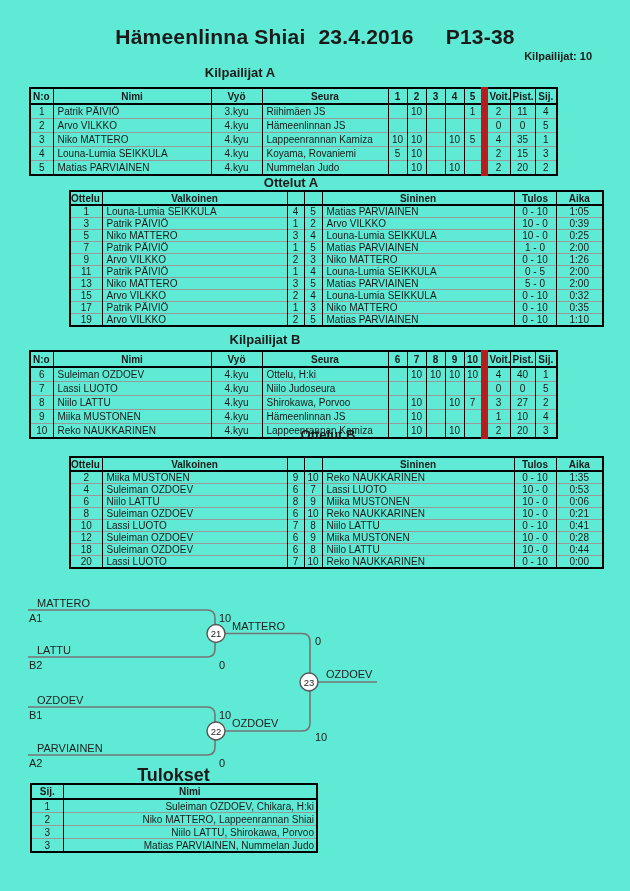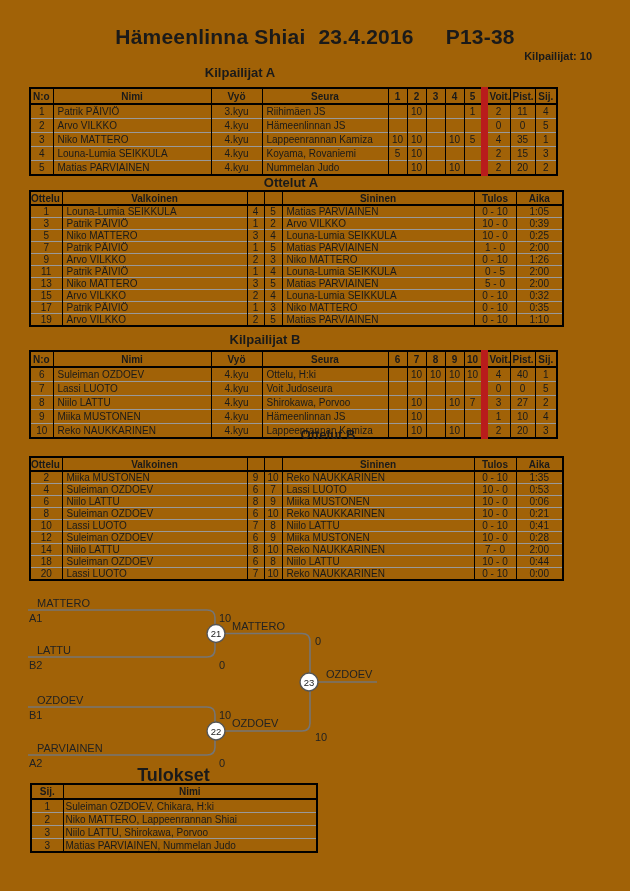--- a/index.html
+++ b/index.html
@@ -1,16 +1,16 @@
 <!DOCTYPE html>
 <html><head>
 <meta charset="utf-8">
 <style>
   html,body{margin:0;padding:0;background:#ffffff;}
-  #page{position:relative;width:630px;height:891px;background:#a16207;
+  #page{position:relative;width:630px;height:891px;background:#5eead4;
         font-family:"Liberation Sans",sans-serif;color:#1a1a1a;overflow:hidden;}
 
   .title{position:absolute;top:25px;left:0;width:100%;display:flex;
          justify-content:center;align-items:baseline;font-weight:bold;font-size:21px;
          letter-spacing:0.2px;white-space:nowrap;}
   .title .t-date{margin-left:13px;}
   .title .t-cat{margin-left:32px;}
   .subtitle{position:absolute;top:50px;right:38px;font-weight:bold;font-size:11px;margin-left:13px;}
 
   .sec{position:absolute;font-weight:bold;font-size:13px;text-align:center;white-space:nowrap;}
@@ -28,30 +28,30 @@
   .grid th + th,.grid td + td{border-left:1px solid #000;}
   .grid tbody tr + tr td{border-top:1px solid #999;}
 
   .tbl-k{width:527px;}
   .tbl-k th{height:14px;}
   .tbl-k td{height:13px;}
   .tbl-k th.c0{text-align:left;}
   .tbl-k td.c1,.tbl-k td.c3{text-align:left;padding-left:4px;}
   .tbl-k th.c9,.tbl-k td.c9{border-left:7px solid #b91c1c;}
 
-  .tbl-o{width:533px;}
+  .tbl-o{width:533px;margin-left:40px;}
   .tbl-o th{height:12px;}
   .tbl-o td{height:11px;}
   .tbl-o th.c0{text-align:left;padding-left:0;}
   .tbl-o td.c1,.tbl-o td.c4{text-align:left;padding-left:4px;}
 
   .tbl-t{width:286px;}
   .tbl-t th{height:13px;}
   .tbl-t td{height:12px;}
-  .tbl-t td.c1{text-align:left;}
+  .tbl-t td.c1{text-align:right;}
 
   #pos-ka{left:29px;top:87px;}
   #pos-oa{left:29px;top:190px;}
   #pos-kb{left:29px;top:350px;}
   #pos-ob{left:29px;top:456px;}
   #pos-tu{left:30px;top:783px;}
 
   #bracket{position:absolute;left:25px;top:592px;width:365px;height:185px;}
   #bracket path{fill:none;stroke:#757575;stroke-width:1.6;}
   #bracket circle{fill:#fff;stroke:#555;stroke-width:1.4;}
@@ -336,21 +336,21 @@
           <td class="c7">10</td>
           <td class="c8">10</td>
           <td class="c9">4</td>
           <td class="c10">40</td>
           <td class="c11">1</td>
         </tr>
         <tr>
           <td class="c0">7</td>
           <td class="c1">Lassi LUOTO</td>
           <td class="c2">4.kyu</td>
-          <td class="c3">Voit Judoseura</td>
+          <td class="c3">Niilo Judoseura</td>
           <td class="c4"></td>
           <td class="c5"></td>
           <td class="c6"></td>
           <td class="c7"></td>
           <td class="c8"></td>
           <td class="c9">0</td>
           <td class="c10">0</td>
           <td class="c11">5</td>
         </tr>
         <tr>
@@ -469,29 +469,20 @@
         <tr>
           <td class="c0">12</td>
           <td class="c1">Suleiman OZDOEV</td>
           <td class="c2">6</td>
           <td class="c3">9</td>
           <td class="c4">Miika MUSTONEN</td>
           <td class="c5">10 - 0</td>
           <td class="c6">0:28</td>
         </tr>
         <tr>
-          <td class="c0">14</td>
-          <td class="c1">Niilo LATTU</td>
-          <td class="c2">8</td>
-          <td class="c3">10</td>
-          <td class="c4">Reko NAUKKARINEN</td>
-          <td class="c5">7 - 0</td>
-          <td class="c6">2:00</td>
-        </tr>
-        <tr>
           <td class="c0">18</td>
           <td class="c1">Suleiman OZDOEV</td>
           <td class="c2">6</td>
           <td class="c3">8</td>
           <td class="c4">Niilo LATTU</td>
           <td class="c5">10 - 0</td>
           <td class="c6">0:44</td>
         </tr>
         <tr>
           <td class="c0">20</td>

